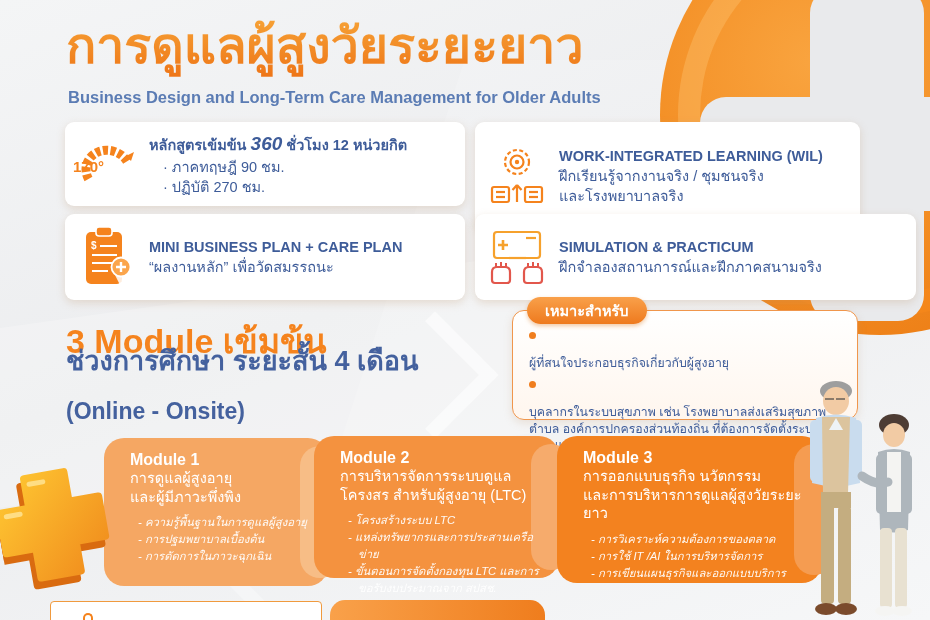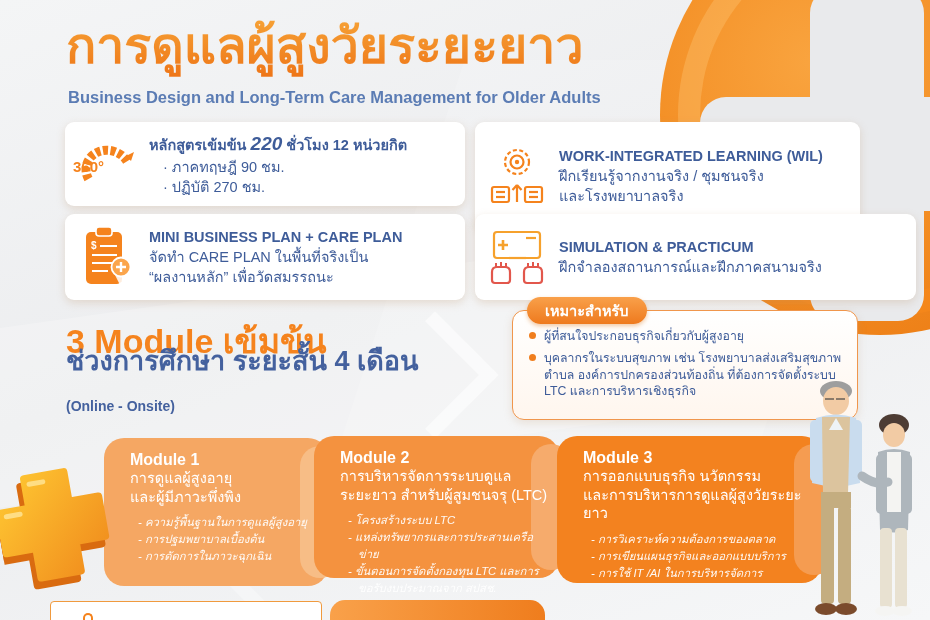--- a/index.html
+++ b/index.html
@@ -42,31 +42,31 @@
   .f-text { flex:1; color:#3e5c99; font-size:14.5px; line-height:1.38; padding-right:6px; }
   .f-title { font-weight:bold; font-size:14.5px; }
   .f-line { font-size:14.5px; }
   .f1 .f-line { padding-left:14px; }
   .num360 { font-style:italic; font-size:19px; font-weight:bold; }
   .deg360 { color:#f5831d; font-weight:bold; font-size:15px; position:absolute; left:8px; top:24px; }
 
   
   .headline { position:absolute; left:66px; top:314px; font-size:34px; font-weight:bold; color:#f5831d; }
   .duration { position:absolute; left:66px; top:339px; font-size:27px; font-weight:bold; color:#44619e; }
-  .mode     { position:absolute; left:66px; top:398px; font-size:14px; font-weight:bold; color:#44619e; }
+  .mode     { position:absolute; left:66px; top:398px; font-size:23px; font-weight:bold; color:#44619e; }
 
   
   .suitable { position:absolute; left:512px; top:310px; width:346px; height:110px;
               background:linear-gradient(180deg,#ffffff, #fff6ee); border:1.5px solid #f0964c;
               border-radius:12px; box-shadow:0 3px 8px rgba(190,150,110,.22); }
   .suitable-pill { position:absolute; left:14px; top:-14px; height:27px; padding:0 18px; border-radius:16px;
               background:linear-gradient(180deg,#f9a04a,#ee7a1e); color:#fff; font-size:14.5px; font-weight:bold;
               display:flex; align-items:center; box-shadow:0 2px 4px rgba(220,120,30,.4); }
   .suitable ul { list-style:none; padding:17px 12px 0 16px; }
-  .suitable li { display:flex; gap:8px; color:#3e5c99; font-size:12.3px; line-height:1.33; margin-bottom:6px; }
+  .suitable li { display:flex; gap:16px; color:#3e5c99; font-size:12.3px; line-height:1.33; margin-bottom:6px;flex-direction:column; }
   .dot { flex:0 0 7px; width:7px; height:7px; border-radius:50%; background:#f07e1e; margin-top:4px; }
 
   
   .module { position:absolute; border-radius:20px; color:#fff; padding:13px 8px 0 26px; }
   .module::after { content:""; position:absolute; top:8px; bottom:8px; right:-12px; width:40px;
                    border-radius:20px; z-index:-1; }
   .m1 { left:104px;  top:438px; width:224px; height:148px; background:#f5a763; z-index:3; }
   .m1::after { background:#f7bd86; }
   .m2 { left:314px; top:436px; width:245px; height:142px; background:#f4923f; z-index:4; }
   .m2::after { background:#f6ab6c; }
@@ -110,26 +110,26 @@
 
   <h1 class="title">การดูแลผู้สูงวัยระยะยาว</h1>
   <div class="subtitle">Business Design and Long-Term Care Management for Older Adults</div>
 
   <div class="feature f1">
     <div class="f-icon" style="position:relative;">
       <svg width="66" height="60" viewBox="0 0 66 60">
         <path d="M20 50 A22 20 0 1 1 52 22" fill="none" stroke="#f5831d" stroke-width="9" stroke-dasharray="5 2.5" transform="rotate(18 33 30)"></path>
         <path d="M52 22 l8 -4 l-3 9 z" fill="#f5831d"></path>
       </svg>
-      <span class="deg360">360°</span>
+      <span class="deg360">170°</span>
     </div>
     <div class="f-text">
       <div class="f-title">
         <span>หลักสูตรเข้มข้น</span>
-        <span class="num360">220</span>
+        <span class="num360">360</span>
         <span>ชั่วโมง 12 หน่วยกิต</span>
       </div>
       <div class="f-line">· ภาคทฤษฎี 90 ชม.</div>
       <div class="f-line">· ปฏิบัติ 270 ชม.</div>
     </div>
   </div>
 
   <div class="feature f2">
     <div class="f-icon">
       <svg width="58" height="62" viewBox="0 0 58 62" fill="none" stroke="#f5831d" stroke-width="2.2">
@@ -162,21 +162,20 @@
         <line x1="12" y1="30" x2="37" y2="30" stroke="#fff" stroke-width="2"></line>
         <line x1="12" y1="38" x2="37" y2="38" stroke="#fff" stroke-width="2"></line>
         <line x1="12" y1="46" x2="28" y2="46" stroke="#fff" stroke-width="2"></line>
         <path d="M34 48 L46 48 L40 60 Z" fill="#ffffff" opacity=".85"></path>
         <circle cx="41" cy="42" r="9.5" fill="#fba54c" stroke="#fff" stroke-width="1.8"></circle>
         <path d="M41 37 v10 M36 42 h10" stroke="#fff" stroke-width="2.4"></path>
       </svg>
     </div>
     <div class="f-text">
       <div class="f-title">MINI BUSINESS PLAN + CARE PLAN</div>
-      <div class="f-line">จัดทำ CARE PLAN ในพื้นที่จริงเป็น</div>
       <div class="f-line">“ผลงานหลัก” เพื่อวัดสมรรถนะ</div>
     </div>
   </div>
 
   <div class="feature f4">
     <div class="f-icon">
       <svg width="62" height="58" viewBox="0 0 62 58" fill="none">
         <rect x="8" y="4" width="46" height="26" rx="3" stroke="#f6a12c" stroke-width="2.2"></rect>
         <path d="M17 12 v10 M12 17 h10" stroke="#f6a12c" stroke-width="2.6"></path>
         <line x1="40" y1="10" x2="50" y2="10" stroke="#f6a12c" stroke-width="2.2"></line>
@@ -220,39 +219,39 @@
       <div class="m-topic">- ความรู้พื้นฐานในการดูแลผู้สูงอายุ</div>
       <div class="m-topic">- การปฐมพยาบาลเบื้องต้น</div>
       <div class="m-topic">- การดัดการในภาวะฉุกเฉิน</div>
     </div>
   </div>
 
   <div class="module m2">
     <div class="m-name">Module 2</div>
     <div class="m-title">
       <span>การบริหารจัดการระบบดูแล</span><br>
-      <span>ระยะยาว สำหรับผู้สูมชนจรุ (LTC)</span>
+      <span>โครงสร สำหรับผู้สูงอายุ (LTC)</span>
     </div>
     <div class="m-topics">
       <div class="m-topic">- โครงสร้างระบบ LTC</div>
       <div class="m-topic">- แหล่งทรัพยากรและการประสานเครือข่าย</div>
       <div class="m-topic">- ขั้นตอนการจัดตั้งกองทุน LTC และการขอรับงบประมาณจาก สปสช.</div>
     </div>
   </div>
 
   <div class="module m3">
     <div class="m-name">Module 3</div>
     <div class="m-title">
       <span>การออกแบบธุรกิจ นวัตกรรม</span><br>
       <span>และการบริหารการดูแลผู้สูงวัยระยะยาว</span>
     </div>
     <div class="m-topics">
       <div class="m-topic">- การวิเคราะห์ความต้องการของตลาด</div>
+      <div class="m-topic">- การใช้ IT /AI ในการบริหารจัดการ</div>
       <div class="m-topic">- การเขียนแผนธุรกิจและออกแบบบริการ</div>
-      <div class="m-topic">- การใช้ IT /AI ในการบริหารจัดการ</div>
     </div>
   </div>
 
   <div class="plus3d">
     <svg width="118" height="128" viewBox="0 0 118 128">
       <defs>
         <linearGradient id="gp" x1="0" y1="0" x2="1" y2="1">
           <stop offset="0" stop-color="#ffc933"></stop>
             <stop offset="1" stop-color="#f08a1c"></stop>
         </linearGradient>

